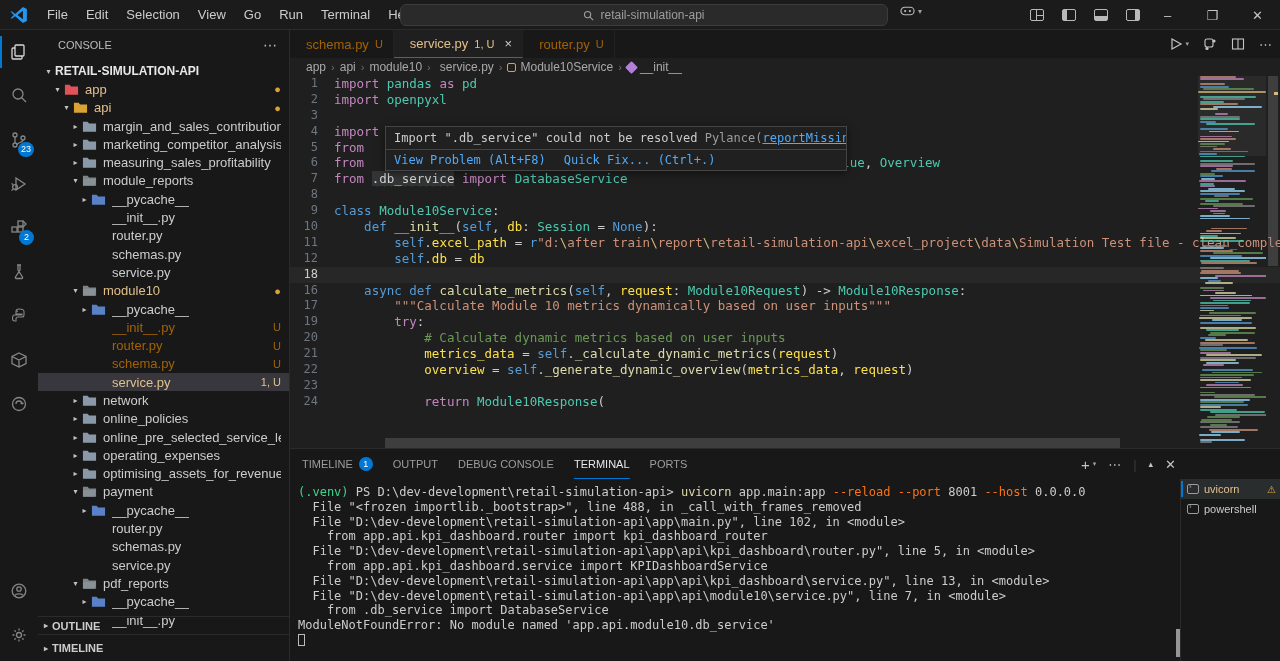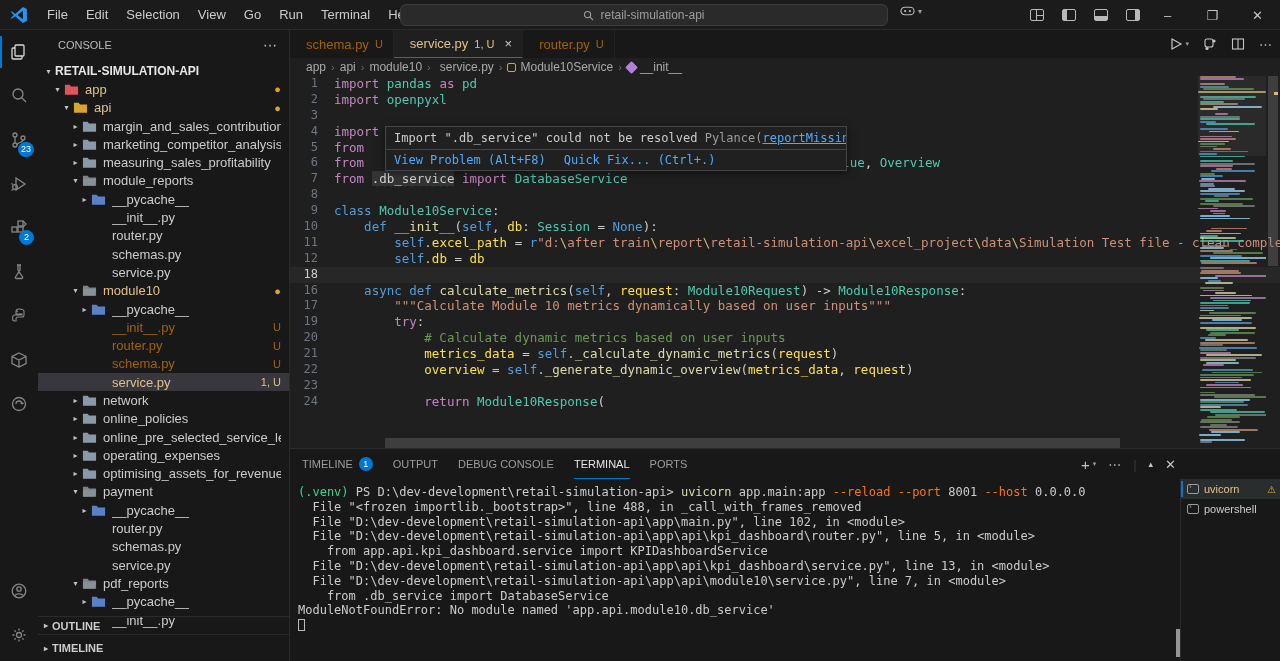--- a/index.html
+++ b/index.html
@@ -793,20 +793,21 @@
         </span>
         <span>⋯</span>
         <span style="color:#3c3c3c;">|</span>
         <span style="font-size:9px;">▴</span>
         <span>✕</span>
       </div>
       <div id="term">
           <div class="tline"><span class="t-grn">(.venv)</span><span class="t-x"> PS D:\dev-development\retail-simulation-api&gt; </span><span class="t-yel">uvicorn</span><span class="t-x"> app.main:app </span><span class="t-dim">--reload --port </span><span class="t-x">8001 </span><span class="t-dim">--host </span><span class="t-x">0.0.0.0</span></div>
           <div class="tline"><span class="t-x">  File "&lt;frozen importlib._bootstrap&gt;", line 488, in _call_with_frames_removed</span></div>
           <div class="tline"><span class="t-x">  File "D:\dev-development\retail-simulation-api\app\main.py", line 102, in &lt;module&gt;</span></div>
+          <div class="tline"><span class="t-x">    from app.api.kpi_dashboard.router import kpi_dashboard_router</span></div>
           <div class="tline"><span class="t-x">  File "D:\dev-development\retail-simulation-api\app\api\kpi_dashboard\router.py", line 5, in &lt;module&gt;</span></div>
           <div class="tline"><span class="t-x">    from app.api.kpi_dashboard.service import KPIDashboardService</span></div>
           <div class="tline"><span class="t-x">  File "D:\dev-development\retail-simulation-api\app\api\kpi_dashboard\service.py", line 13, in &lt;module&gt;</span></div>
           <div class="tline"><span class="t-x">  File "D:\dev-development\retail-simulation-api\app\api\module10\service.py", line 7, in &lt;module&gt;</span></div>
           <div class="tline"><span class="t-x">    from .db_service import DatabaseService</span></div>
           <div class="tline"><span class="t-x">ModuleNotFoundError: No module named 'app.api.module10.db_service'</span></div>
           <div class="tline"><span class="t-cursor"></span></div>
         </div>
       <div id="term-scroll"></div>
       <div id="term-list">

